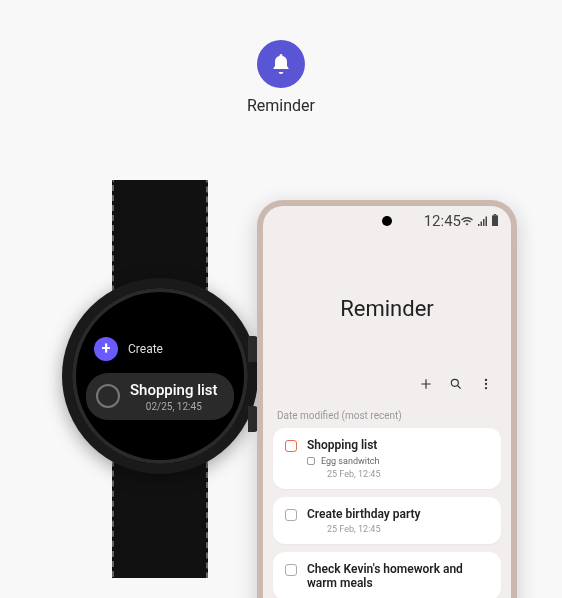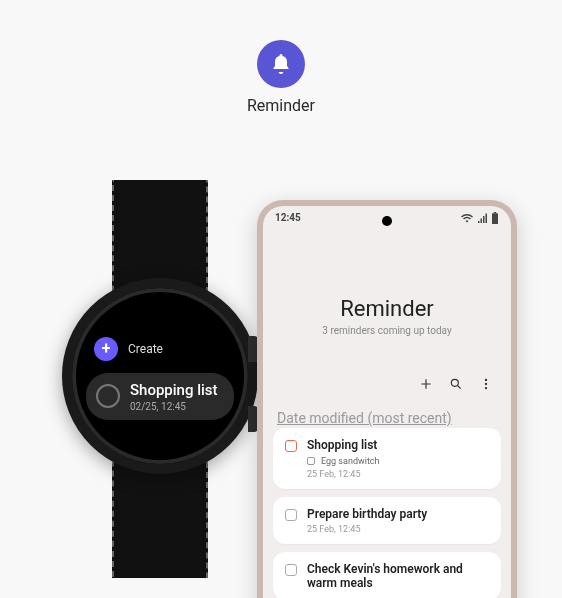--- a/index.html
+++ b/index.html
@@ -126,21 +126,21 @@
 
 .watch-card {
   background: #2a2a2a;
   border-radius: 22px;
   padding: 8px 14px 8px 10px;
   display: flex;
   align-items: center;
   gap: 10px;
 }
 .watch-card .title { font-size: 15px; color: #fff; font-weight: 500; }
-.watch-card .sub { font-size: 10px; color: #aaa; margin-top: 2px; }
+.watch-card .sub { font-size: 10px; color: #aaa; margin-top: 2px; text-align: center; }
 
 
 .phone {
   position: relative;
   width: 260px;
   height: 500px;
   background: #f2eeee;
   border: 6px solid #cbb9b0;
   border-bottom: none;
   border-radius: 26px 26px 0 0;
@@ -157,24 +157,23 @@
   height: 10px;
   background: #000;
   border-radius: 50%;
 }
 .status-bar {
   position: absolute;
   top: 6px;
   left: 12px;
   right: 12px;
   display: flex;
-  justify-content: space-between;
-  font-size: 10px;
+  justify-content: flex-end;
+  font-size: 15px;
   color: #444;
-  font-weight: bold;
 }
 .status-right { display: flex; gap: 4px; align-items: center; }
 
 .phone-header {
   position: absolute;
   top: 90px;
   left: 0;
   right: 0;
   text-align: center;
 }
@@ -189,23 +188,22 @@
   gap: 16px;
   align-items: center;
   color: #333;
 }
 .phone-actions .icon { width: 14px; height: 14px; }
 
 .section-label {
   position: absolute;
   top: 204px;
   left: 14px;
-  font-size: 14px;
+  font-size: 10px;
   color: #9a9a9a;
-  text-decoration: underline;
 }
 
 .reminder-list {
   position: absolute;
   top: 222px;
   left: 10px;
   right: 10px;
   display: flex;
   flex-direction: column;
   gap: 8px;
@@ -224,21 +222,21 @@
 .checkbox {
   width: 12px;
   height: 12px;
   border: 1.5px solid #aaa;
   border-radius: 3px;
   margin-top: 2px;
   flex: 0 0 12px;
 }
 .checkbox.accent { border-color: #e07050; }
 .r-title { font-size: 12px; color: #222; font-weight: 600; }
-.r-date { font-size: 9px; color: #999; margin-top: 3px; }
+.r-date { font-size: 9px; color: #999; margin-top: 3px; margin-left: 20px; }
 .sub-items {
   margin-top: 4px;
   display: flex;
   flex-direction: column;
   gap: 8px;
 }
 .sub-item {
   display: flex;
   align-items: center;
   gap: 6px;
@@ -312,21 +310,20 @@
           <svg width="8" height="12" viewBox="0 0 12 20" fill="#444">
               <rect x="1" y="2" width="10" height="18" rx="1"></rect>
               <rect x="4" y="0" width="4" height="2"></rect>
             </svg>
         </span>
       </span>
     </div>
 
     <div class="phone-header">
       <div class="title">Reminder</div>
-      <div class="sub">3 reminders coming up today</div>
     </div>
 
     <div class="phone-actions">
       <span>
         <svg class="icon" viewBox="0 0 24 24" fill="none" stroke="#333" stroke-width="2">
             <path d="M12 4v16M4 12h16"></path>
           </svg>
       </span>
       <span>
         <svg class="icon" viewBox="0 0 24 24" fill="none" stroke="#333" stroke-width="2">
@@ -360,21 +357,21 @@
             </div>
             <div class="r-date">25 Feb, 12:45</div>
           </div>
         </div>
       </div>
 
       <div class="reminder-card">
         <div class="reminder-row">
           <div class="checkbox"></div>
           <div style="flex:1">
-            <div class="r-title">Prepare birthday party</div>
+            <div class="r-title">Create birthday party</div>
             <div class="r-date">25 Feb, 12:45</div>
           </div>
         </div>
       </div>
 
       <div class="reminder-card">
         <div class="reminder-row">
           <div class="checkbox"></div>
           <div style="flex:1">
             <div class="r-title">Check Kevin's homework and warm meals</div>

